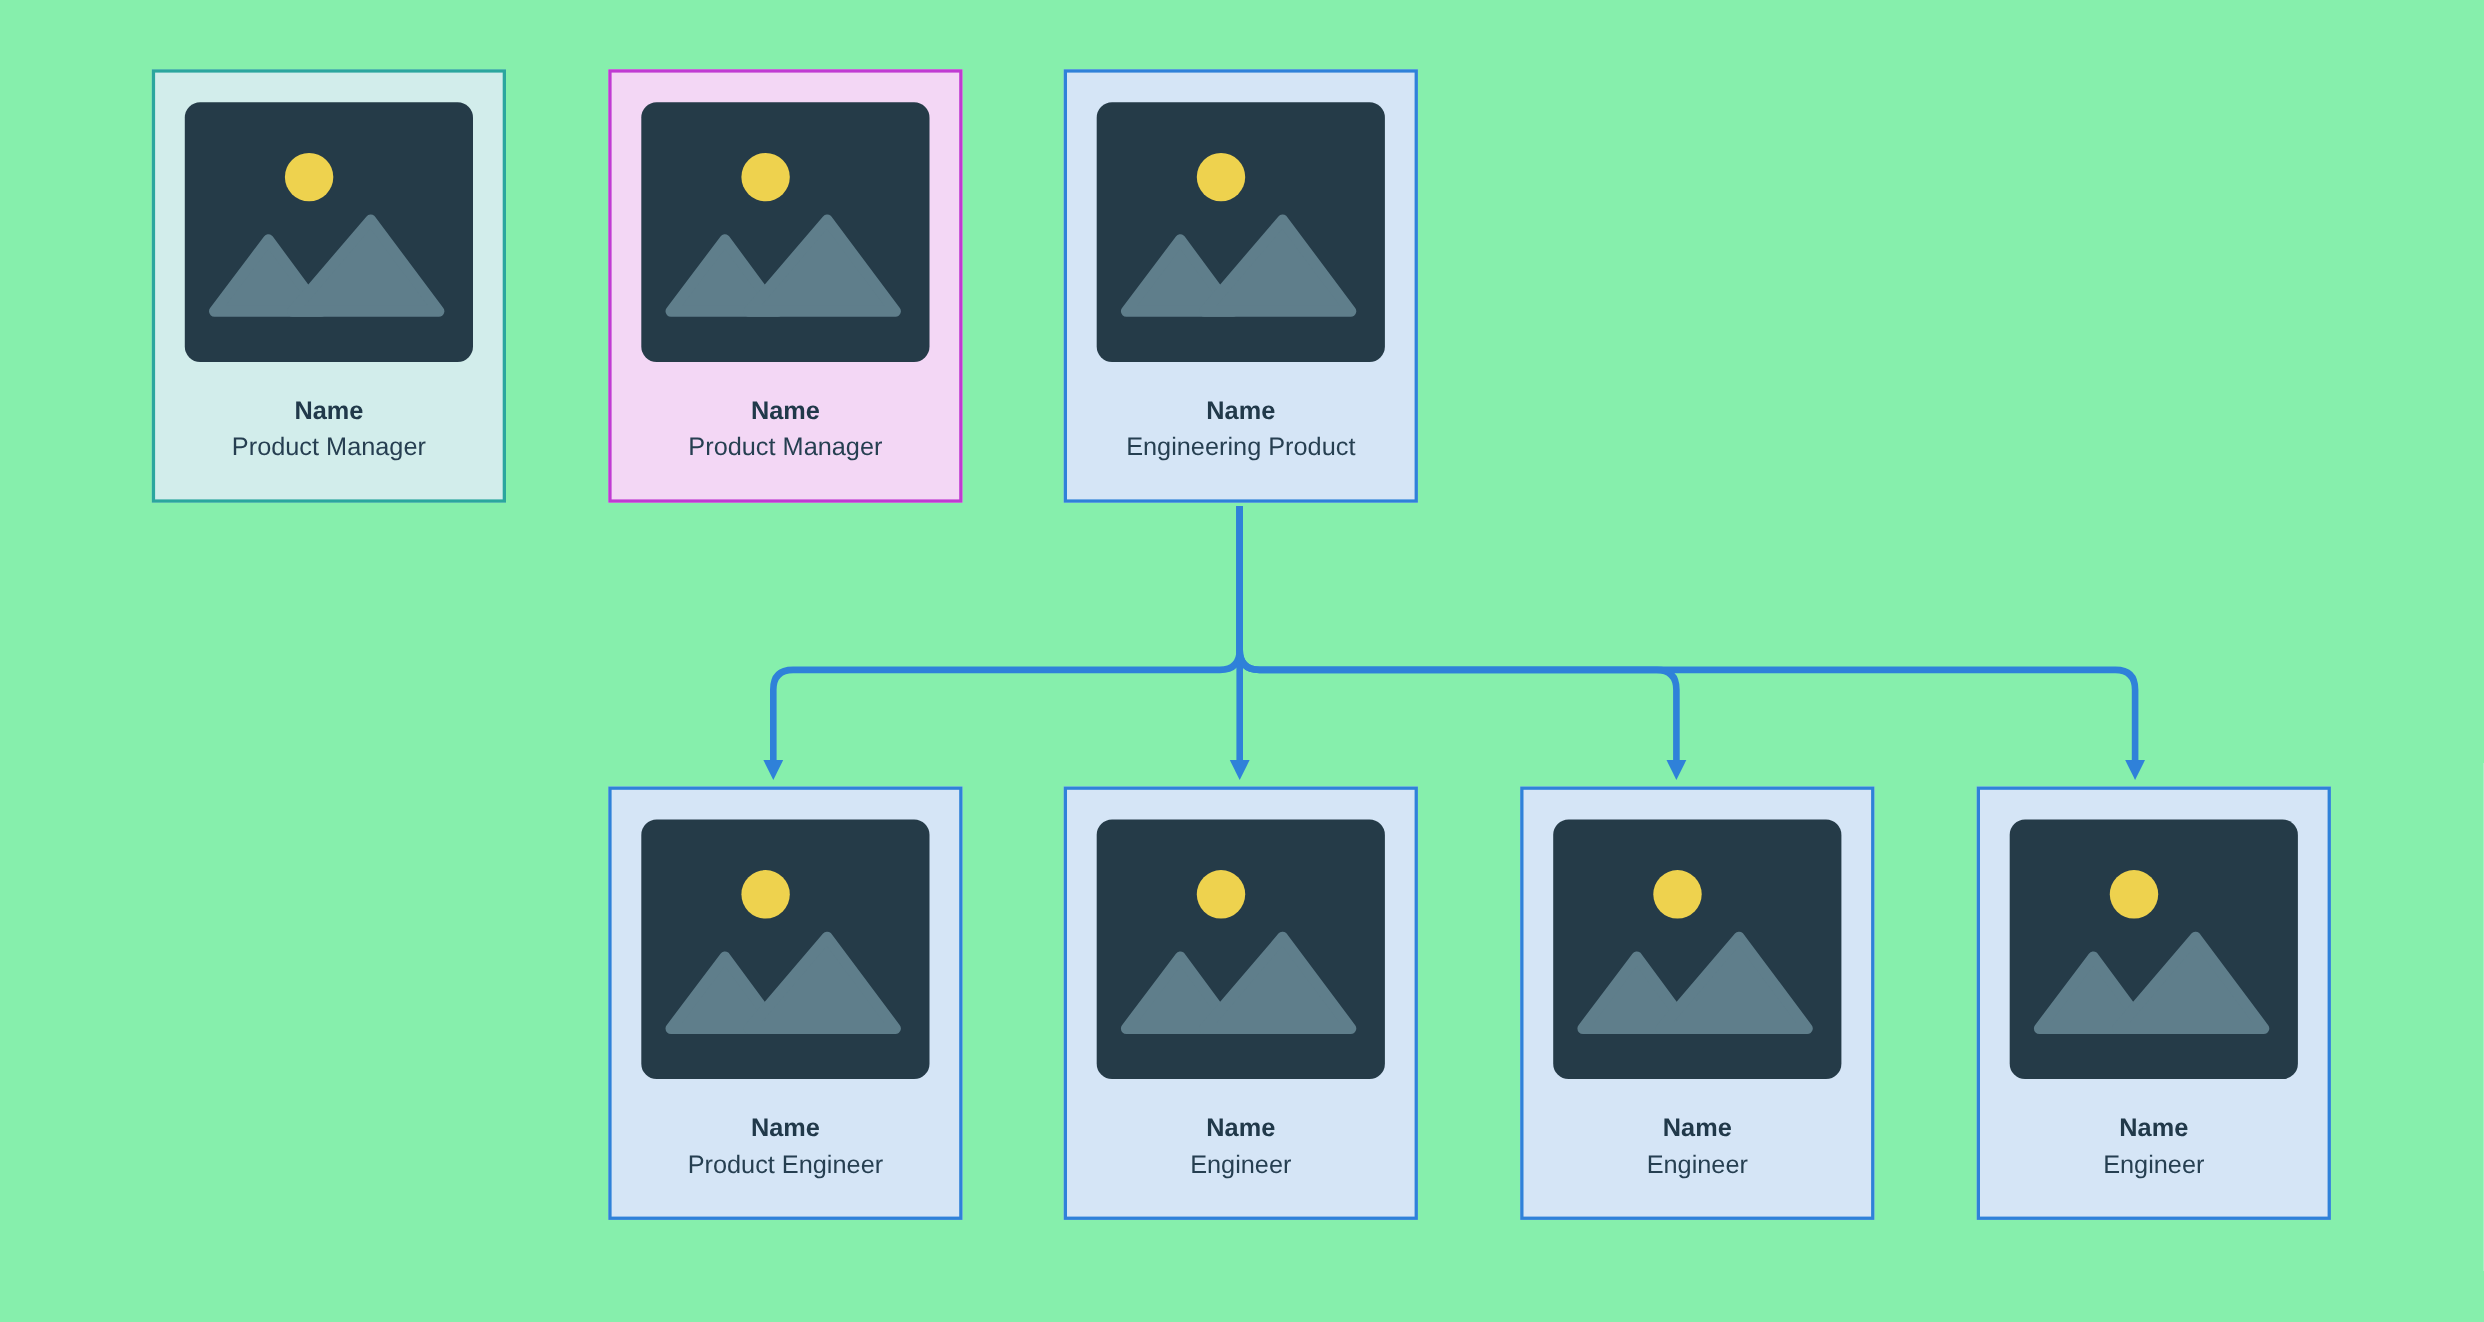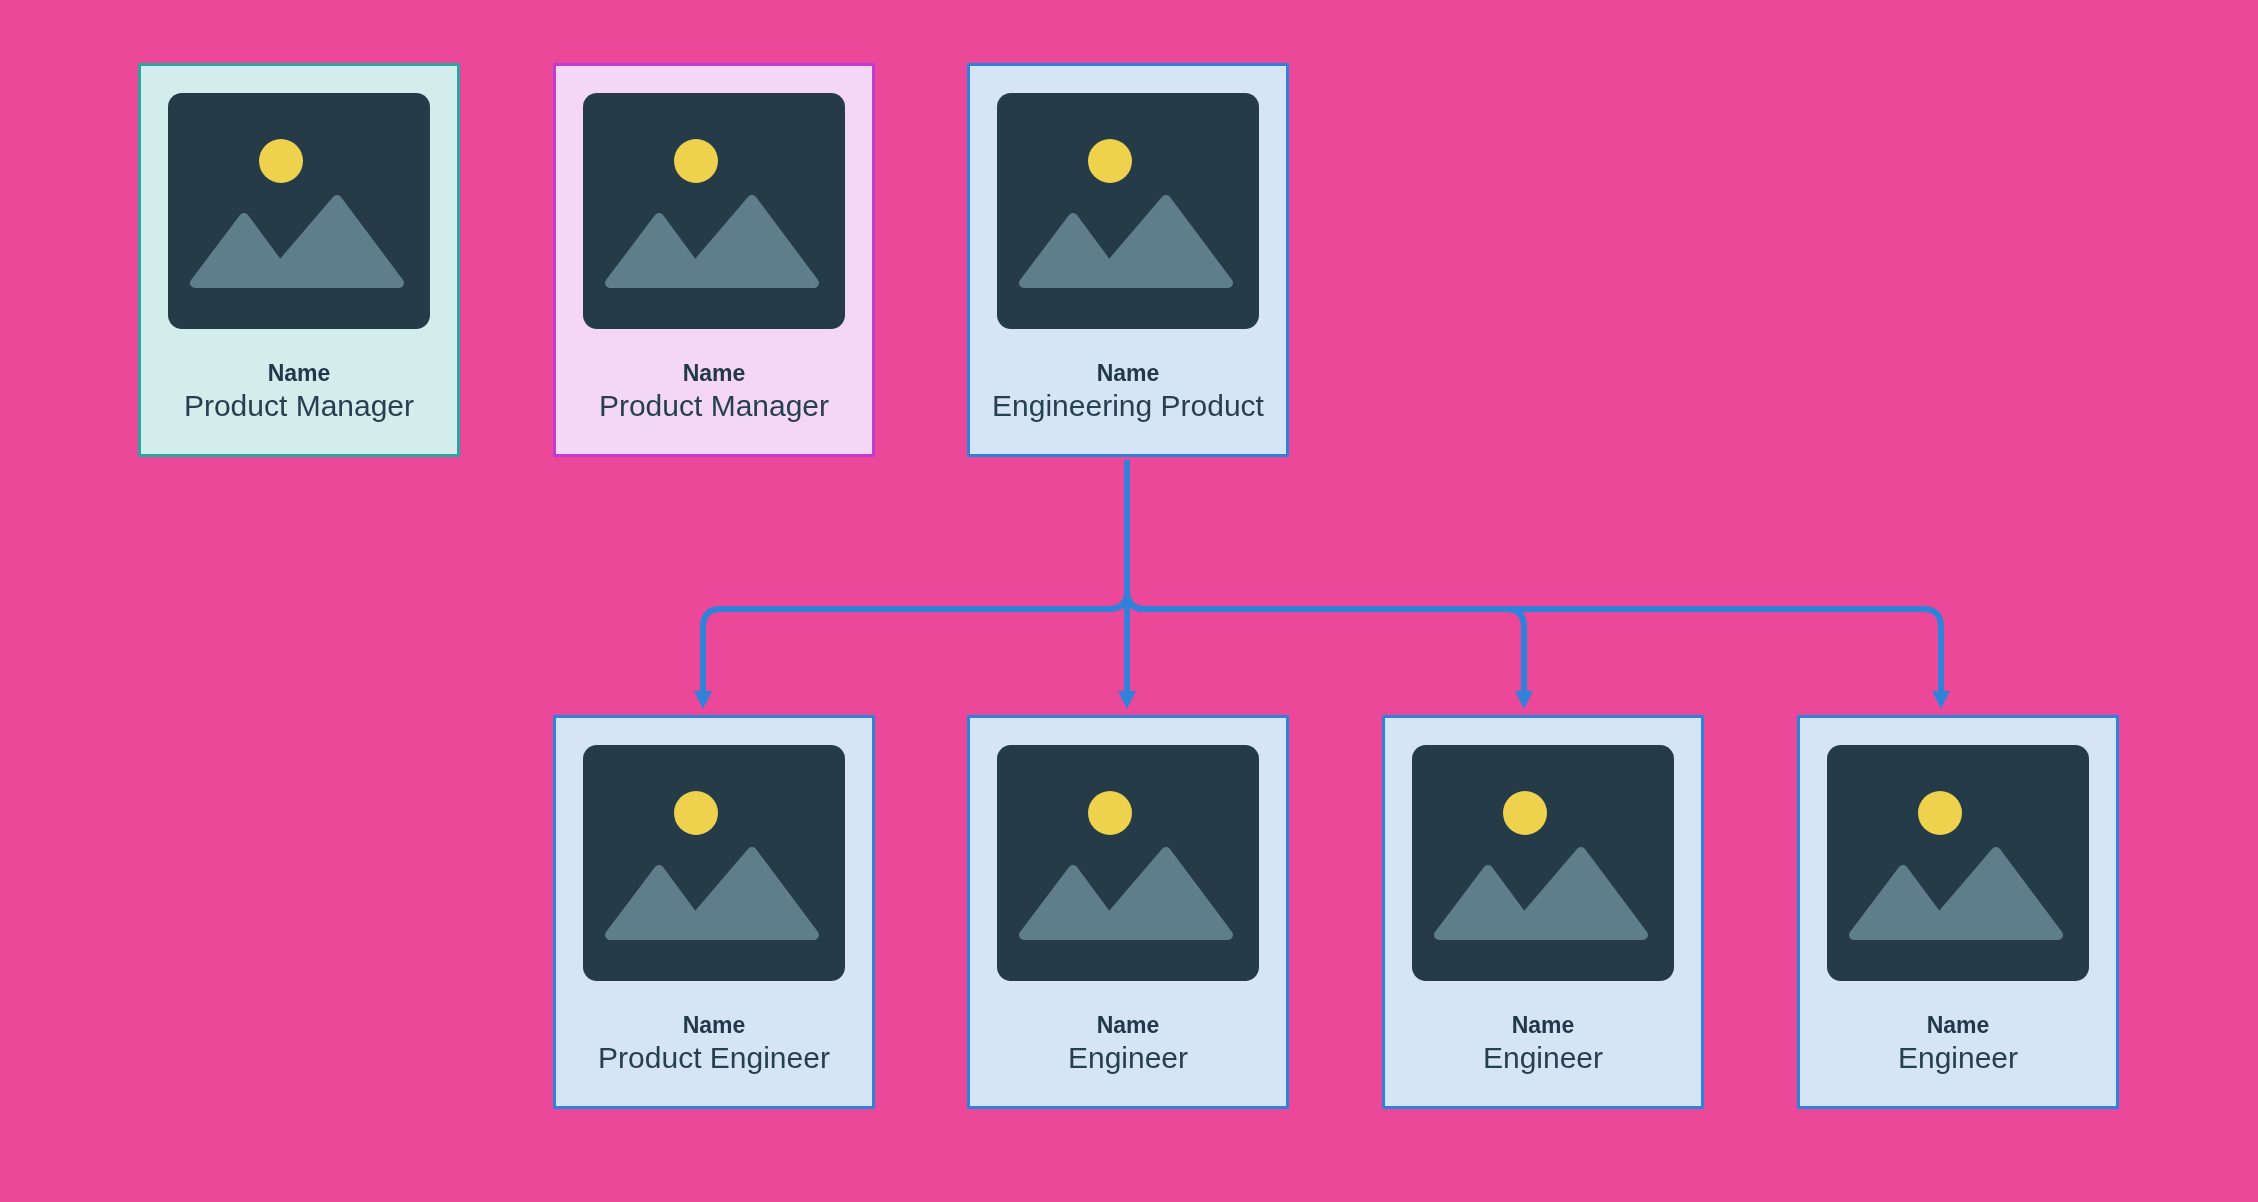--- a/index.html
+++ b/index.html
@@ -5,21 +5,21 @@
   html, body {
     margin: 0;
     padding: 0;
     background: #EDF1F5;
     font-family: "Liberation Sans", sans-serif;
   }
   .canvas {
     position: relative;
     width: 2258px;
     height: 1202px;
-    background: #ec4899;
+    background: #86efac;
     overflow: hidden;
   }
   .connector-layer {
     position: absolute;
     left: 0; top: 0;
     width: 2258px;
     height: 1202px;
   }
   .connector-layer path {
     fill: none;
@@ -70,21 +70,21 @@
   .name {
     margin-top: 30px;
     font-size: 23px;
     font-weight: bold;
     line-height: 28px;
     color: #21394A;
     text-align: center;
   }
   .role {
     margin-top: 5px;
-    font-size: 30px;
+    font-size: 23px;
     line-height: 28px;
     color: #263F51;
     text-align: center;
   }
 </style>
 </head>
 <body>
 
 <div class="canvas">
 

